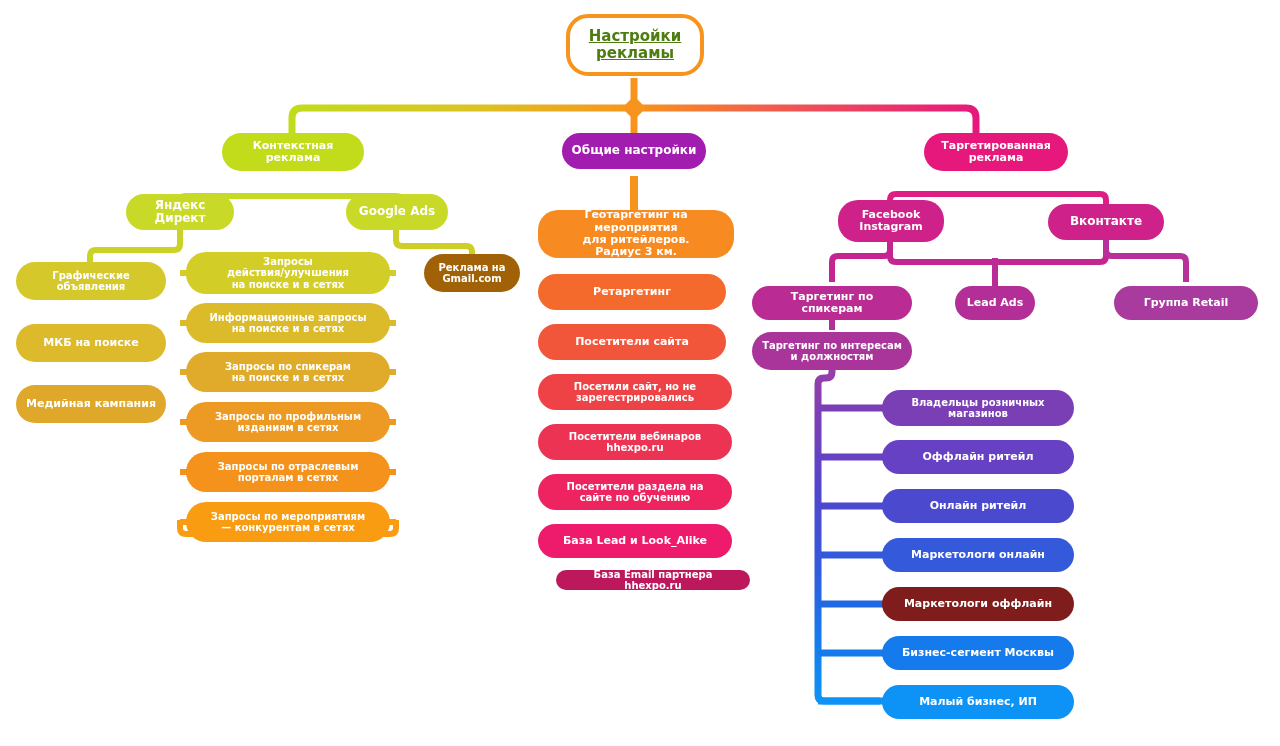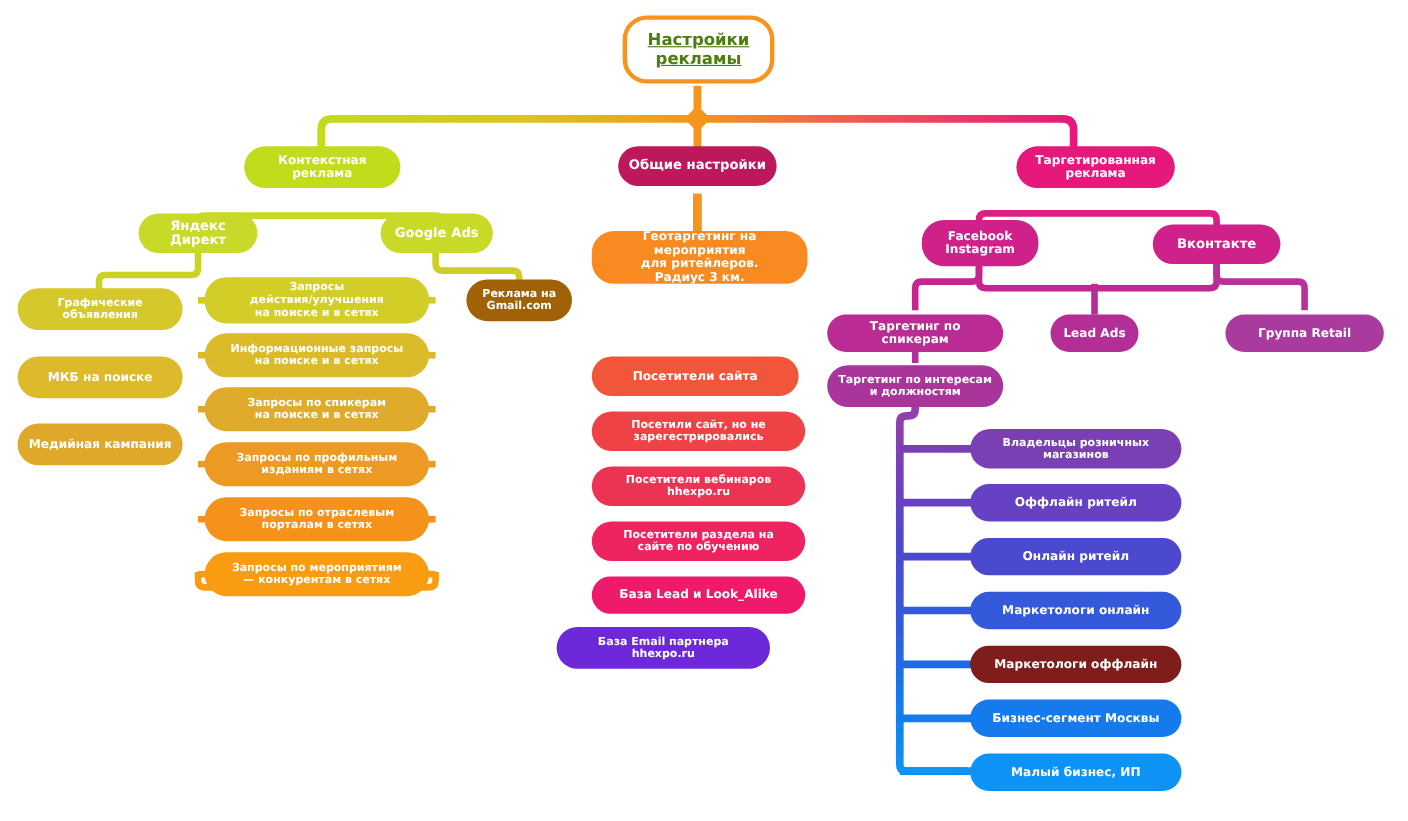--- a/index.html
+++ b/index.html
@@ -199,50 +199,51 @@
       <span>порталам в сетях</span>
     </span>
   </div>
   <div class="node r18 fs10" style="left:186px;top:502px;width:204px;height:40px;background:#F99C12;">
     <span>
       <span>Запросы по мероприятиям</span><br>
       <span>— конкурентам в сетях</span>
     </span>
   </div>
 
-  <div class="node r18 fs12" style="left:562px;top:133px;width:144px;height:36px;background:#be185d;">Общие настройки</div>
+  <div class="node r18 fs12" style="left:562px;top:133px;width:144px;height:36px;background:#a21caf;">Общие настройки</div>
 
   <div class="node r18 fs11" style="left:538px;top:210px;width:196px;height:48px;background:#F78B22;">
     <span>
       <span>Геотаргетинг на мероприятия</span><br>
       <span>для ритейлеров.</span><br>
       <span>Радиус 3 км.</span>
     </span>
   </div>
+  <div class="node r18 fs11" style="left:538px;top:274px;width:188px;height:36px;background:#F46A2D;">Ретаргетинг</div>
   <div class="node r18 fs11" style="left:538px;top:324px;width:188px;height:36px;background:#F1553A;">Посетители сайта</div>
   <div class="node r18 fs10" style="left:538px;top:374px;width:194px;height:36px;background:#EE4246;">
     <span>
       <span>Посетили сайт, но не</span><br>
       <span>зарегестрировались</span>
     </span>
   </div>
   <div class="node r18 fs10" style="left:538px;top:424px;width:194px;height:36px;background:#ED3353;">
     <span>
       <span>Посетители вебинаров</span><br>
       <span>hhexpo.ru</span>
     </span>
   </div>
   <div class="node r18 fs10" style="left:538px;top:474px;width:194px;height:36px;background:#EE2461;">
     <span>
       <span>Посетители раздела на</span><br>
       <span>сайте по обучению</span>
     </span>
   </div>
   <div class="node r18 fs11" style="left:538px;top:524px;width:194px;height:34px;background:#EE1A6C;">База Lead и Look_Alike</div>
-  <div class="node r18 fs10" style="left:506px;top:570px;width:194px;height:38px;background:#6d28d9;">
+  <div class="node r18 fs10" style="left:556px;top:570px;width:194px;height:20px;background:#be185d;">
     <span>
       <span>База Email партнера</span><br>
       <span>hhexpo.ru</span>
     </span>
   </div>
 
   <div class="node r18 fs11" style="left:924px;top:133px;width:144px;height:38px;background:#E6187C;">
     <span>
       <span>Таргетированная</span><br>
       <span>реклама</span>

